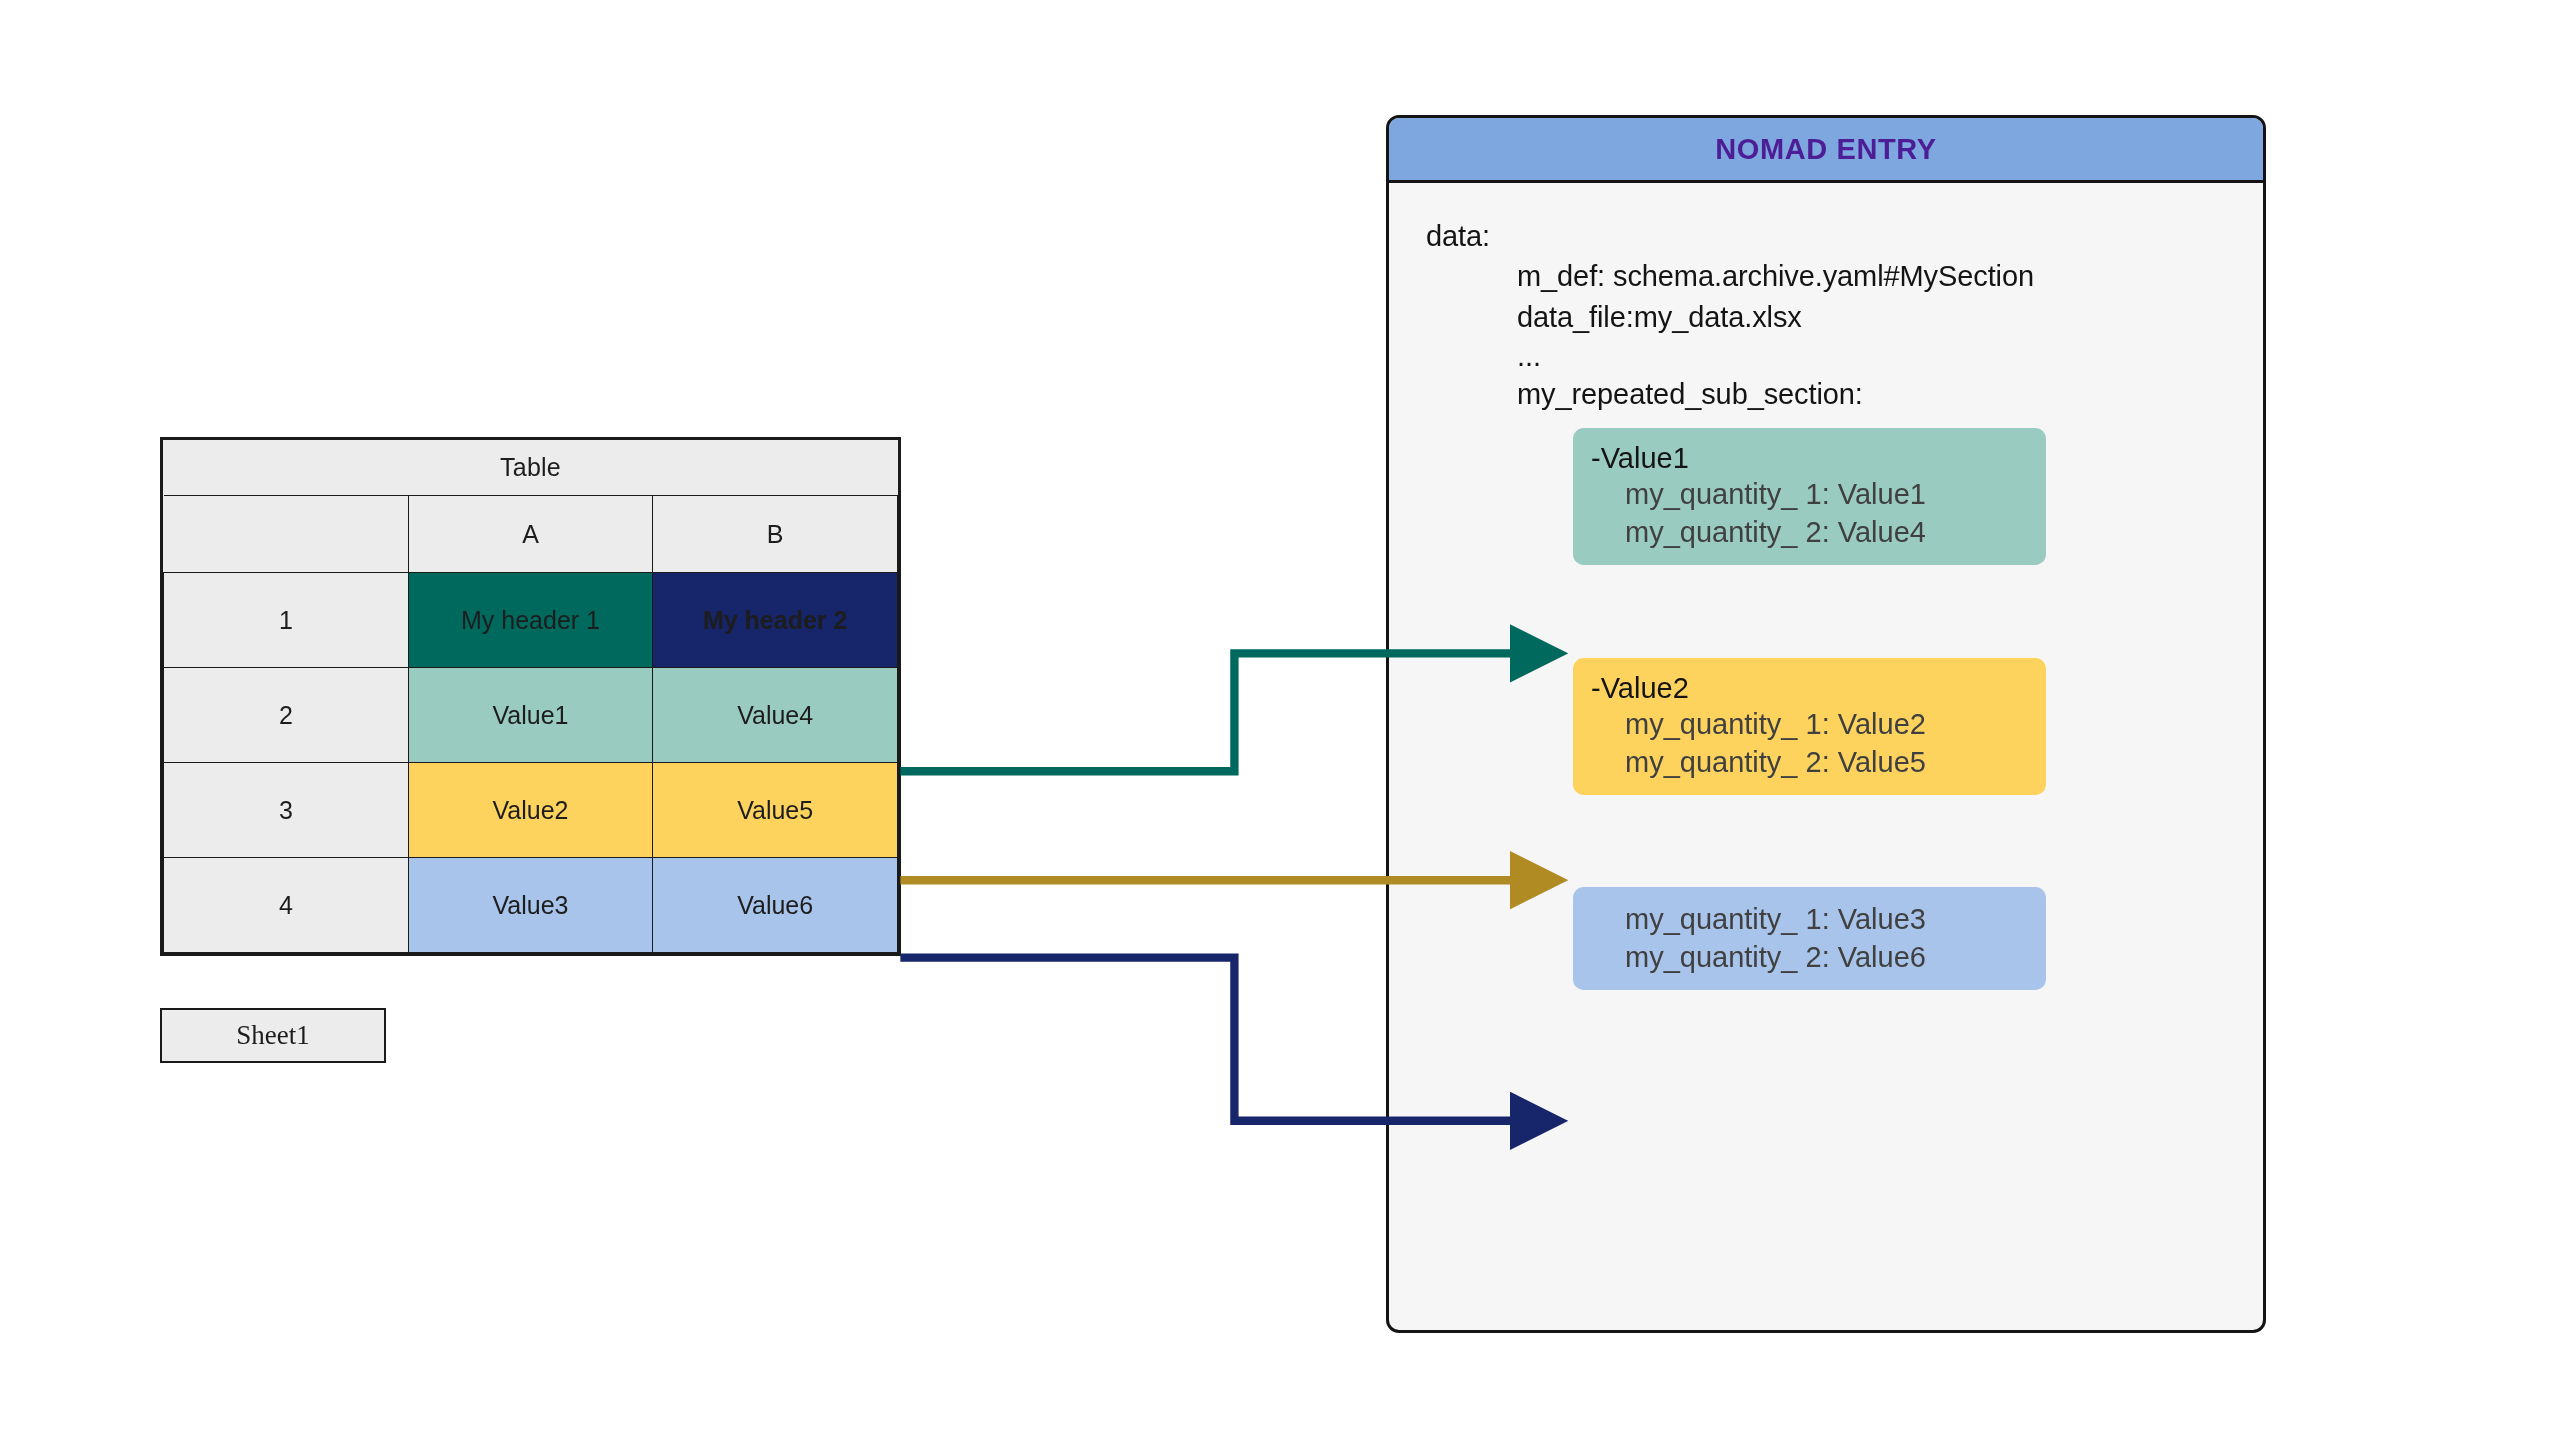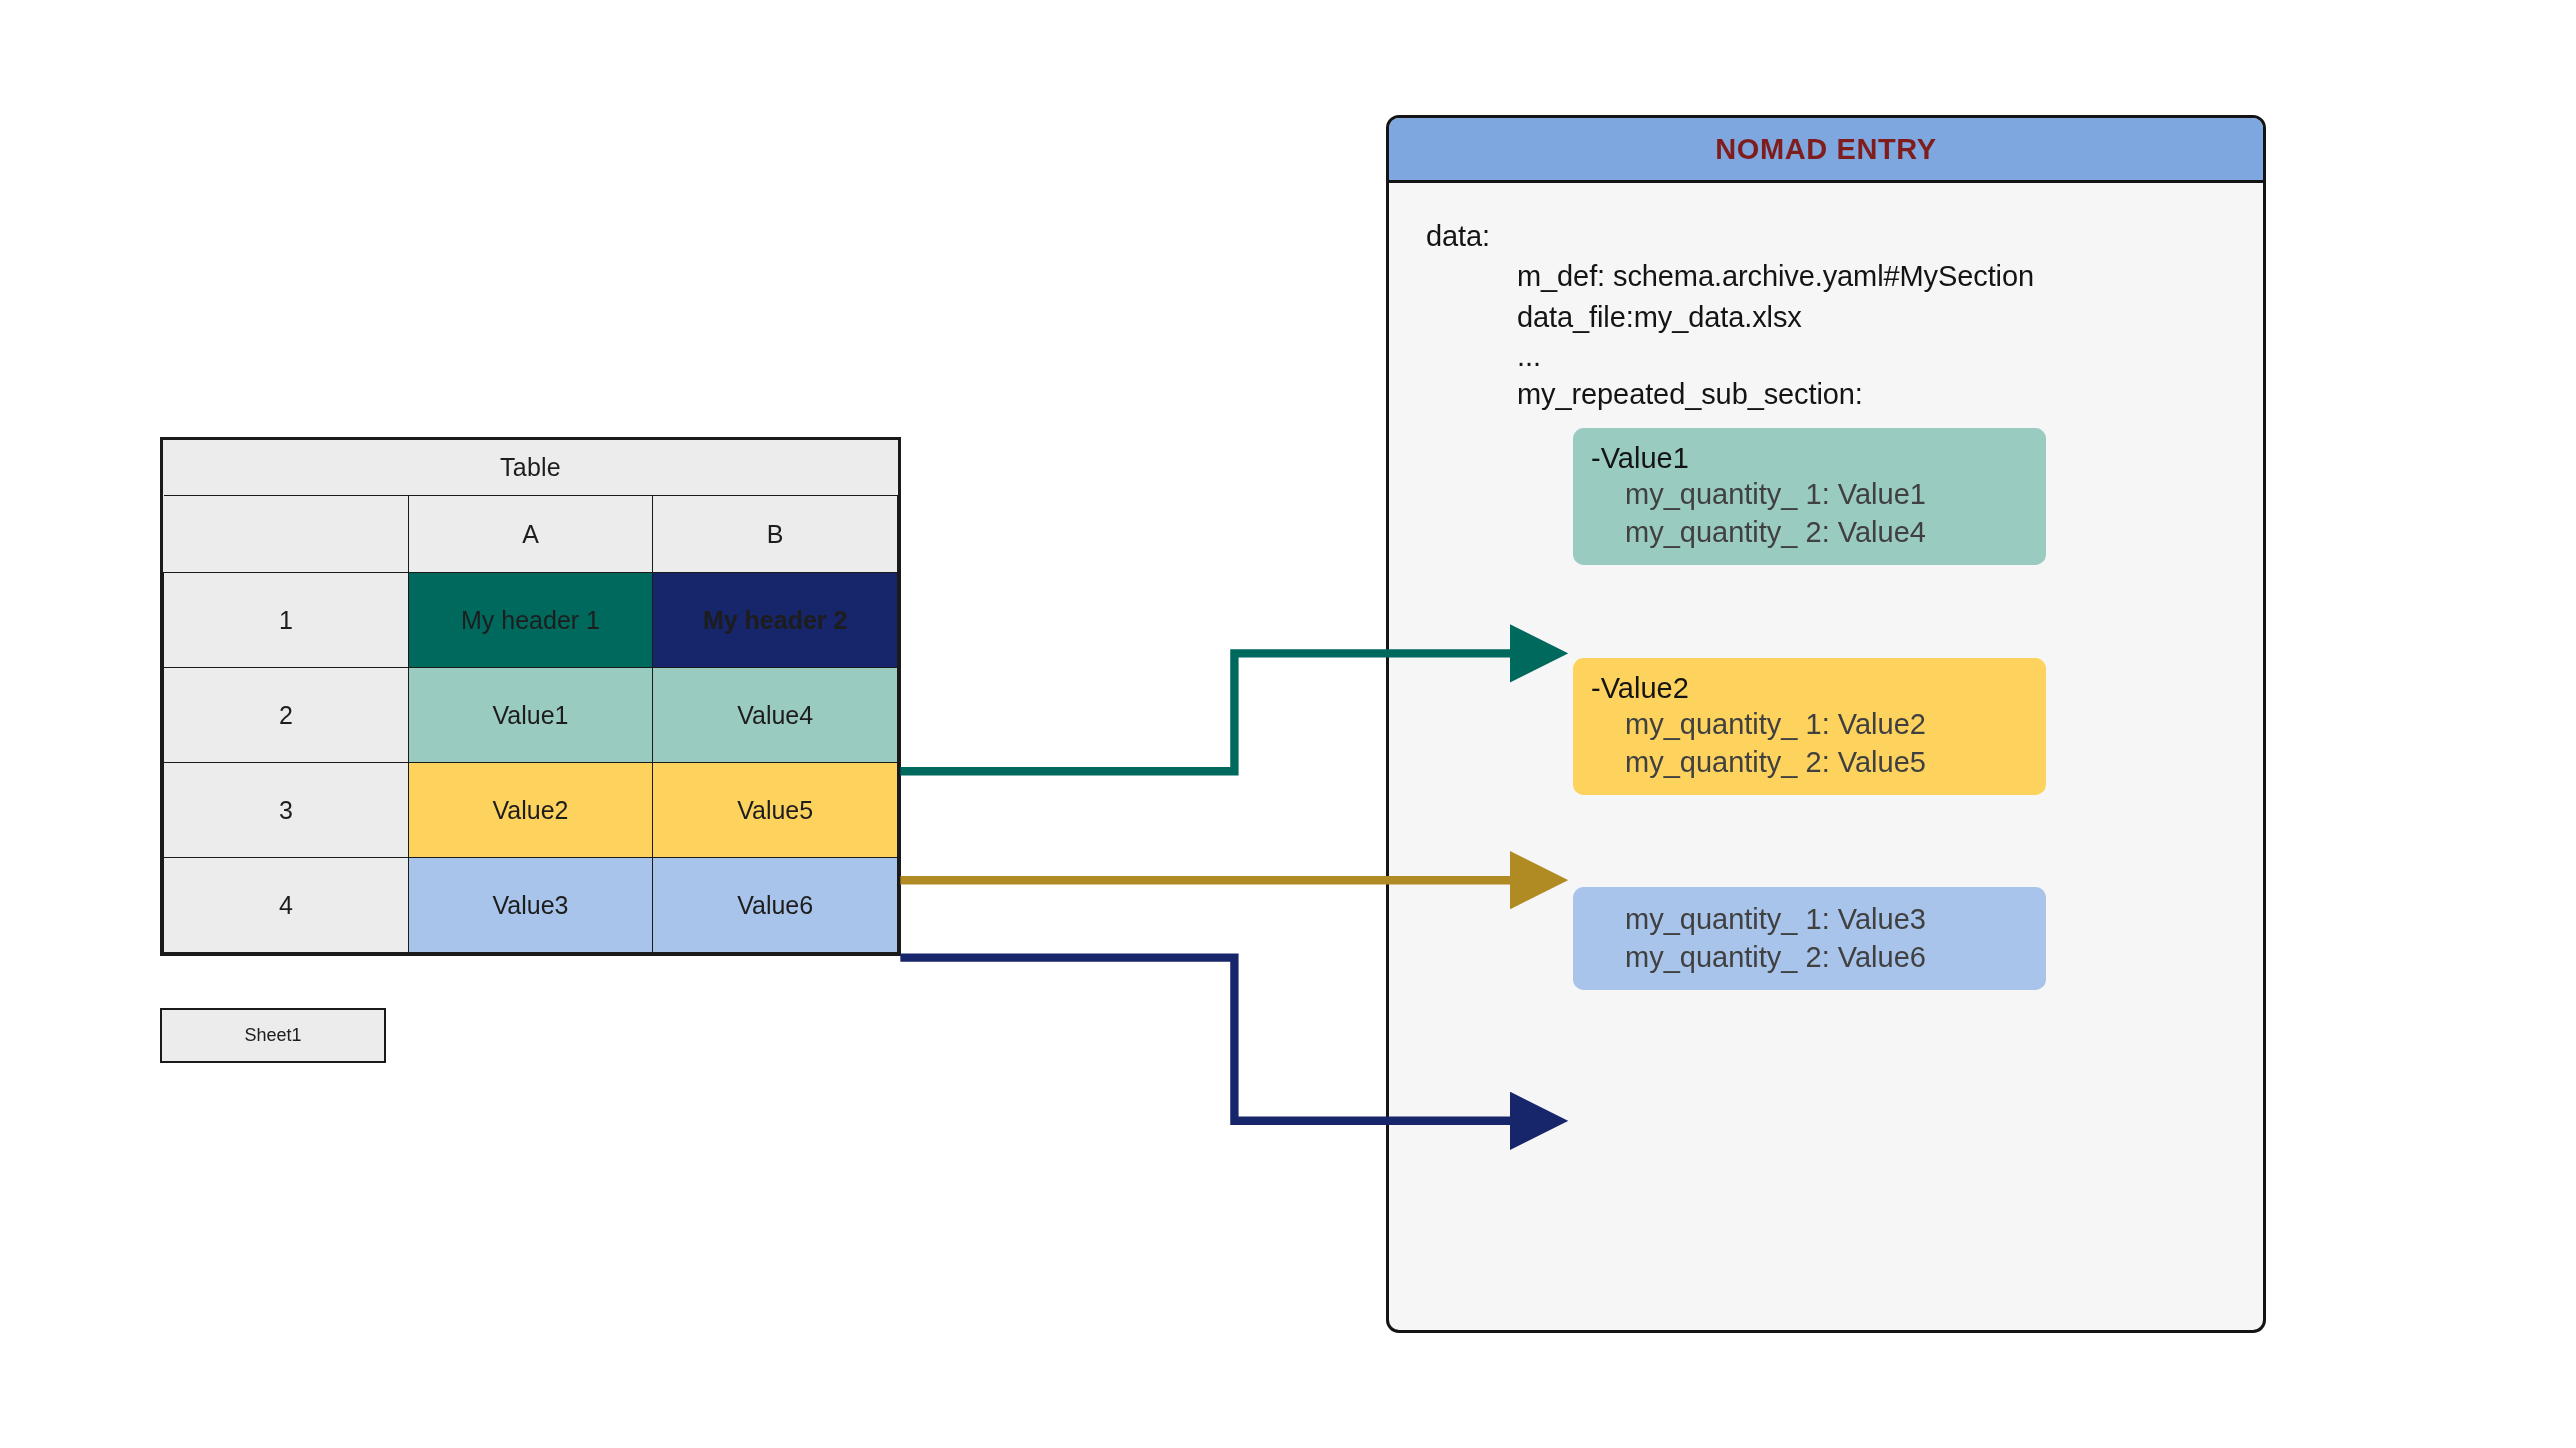--- a/index.html
+++ b/index.html
@@ -91,22 +91,23 @@
     left: 160px;
     top: 1008px;
     width: 226px;
     height: 55px;
     background: #ececec;
     border: 2.4px solid #1a1a1a;
     box-sizing: border-box;
     display: flex;
     align-items: center;
     justify-content: center;
-    font-size: 18px;
+    font-size: 27px;
     color: #1d1d1d;
+    font-family: Liberation Serif, serif;
   }
 
   
   #nomad-panel {
     position: absolute;
     left: 1386px;
     top: 115px;
     width: 880px;
     height: 1218px;
     border: 3px solid #141414;
@@ -117,21 +118,21 @@
   }
   #nomad-header {
     height: 62px;
     background: #7ea7e0;
     border-bottom: 3px solid #141414;
     display: flex;
     align-items: center;
     justify-content: center;
     font-size: 29px;
     font-weight: bold;
-    color: #7f1d1d;
+    color: #4c1d95;
     letter-spacing: 0.6px;
   }
   #nomad-body {
     position: relative;
     padding: 0;
     height: calc(100% - 65px);
   }
   .yaml-line {
     position: absolute;
     font-size: 29px;

